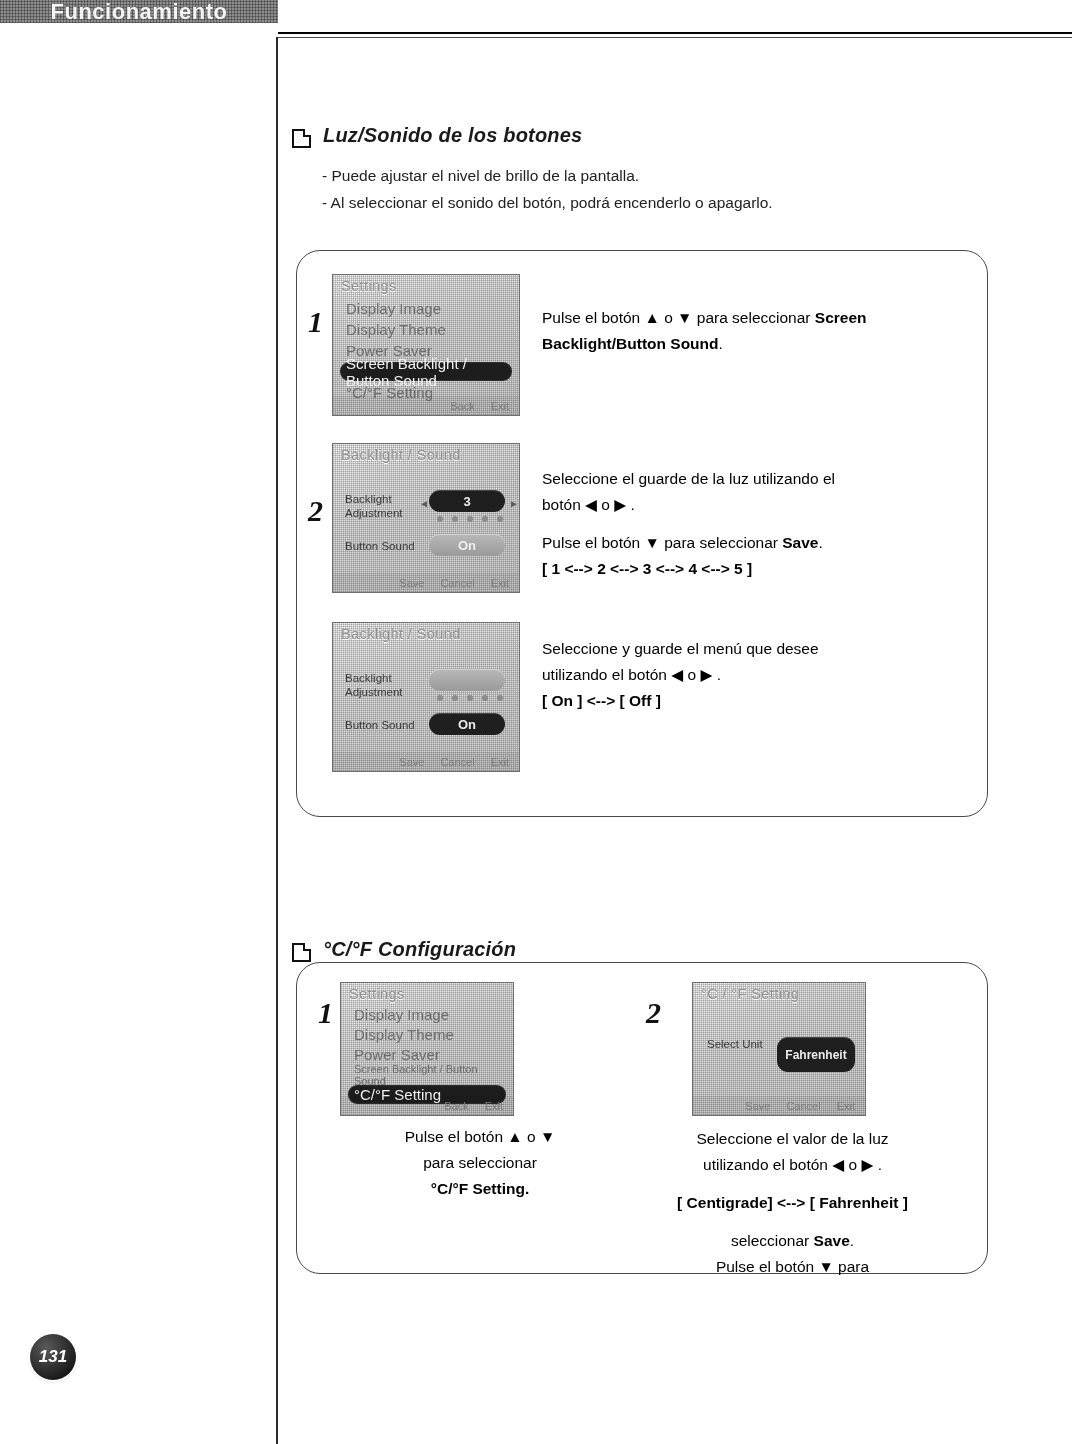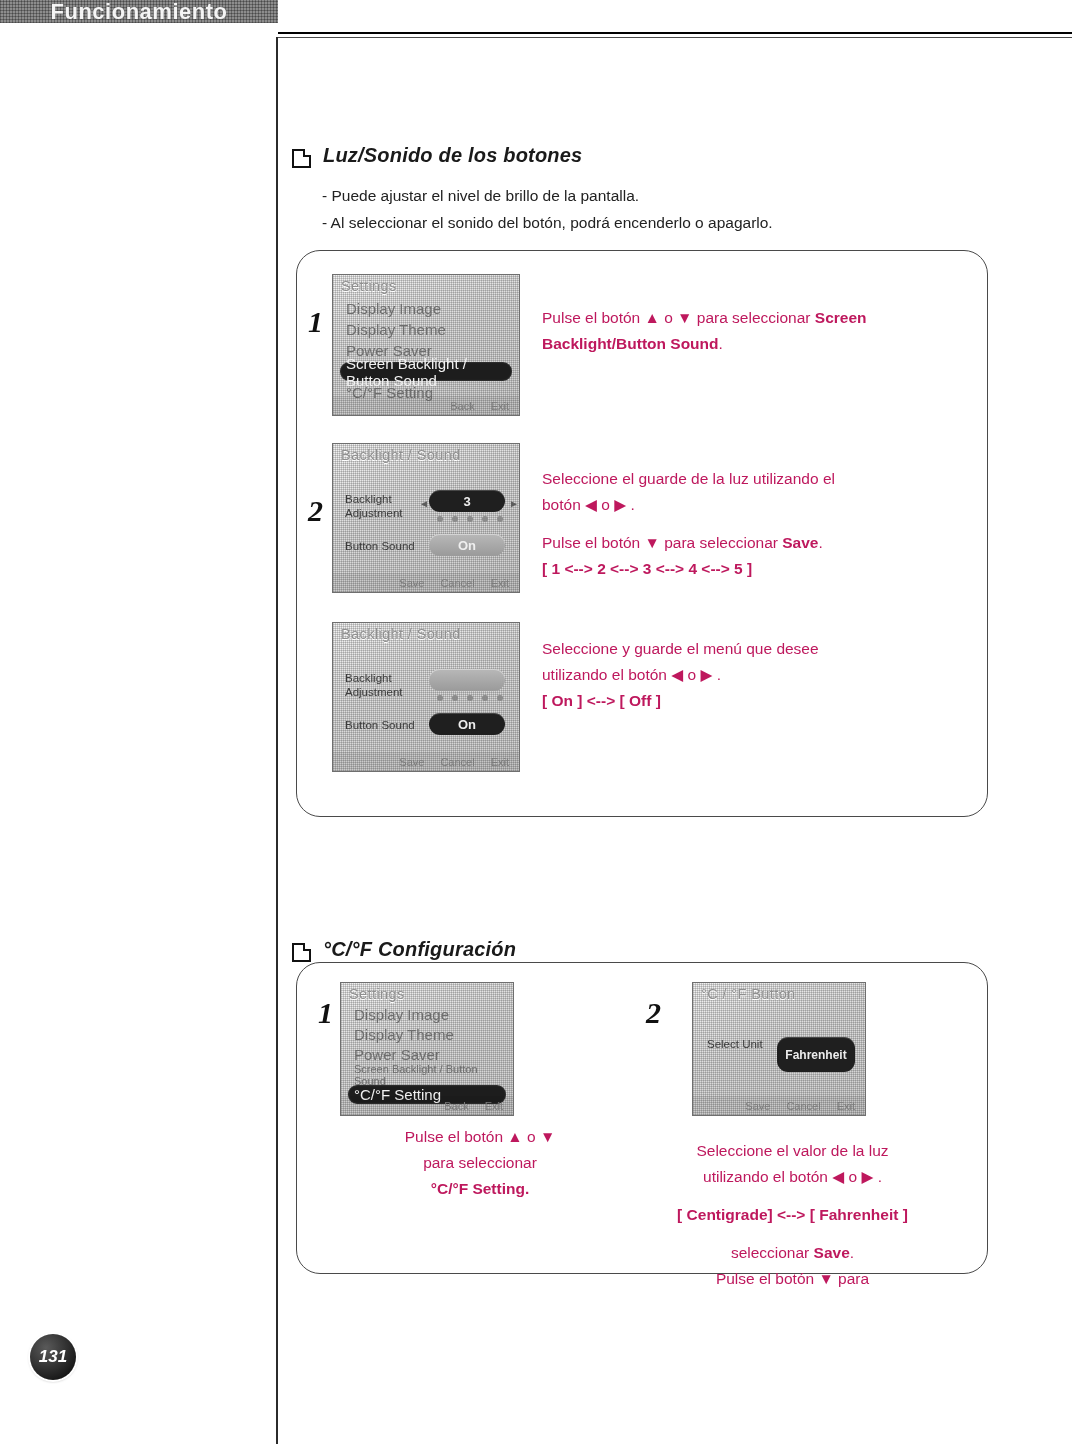--- a/index.html
+++ b/index.html
@@ -113,21 +113,21 @@
   .dots i{width:6px;height:6px;border-radius:50%;background:#8b8b8b;display:block;}
   .arrowL,.arrowR{position:absolute;font-size:10px;color:#5c5c5c;}
 
   
   .stepnum{
     position:absolute;font-size:30px;font-style:italic;font-weight:bold;
     font-family:"Liberation Serif", serif;color:#111;
   }
 
   
-  .instr{position:absolute;font-size:15.5px;line-height:26px;color:#be185d;}
+  .instr{position:absolute;font-size:15.5px;line-height:26px;color:#000000;}
   .instr b{font-weight:bold;}
   .instr .ln{display:block;}
   .gap{height:12px;}
   .center{text-align:center;}
 
   
   .pagebadge{
     position:absolute;left:30px;top:1334px;width:46px;height:46px;border-radius:50%;
     background:radial-gradient(circle at 35% 30%, #5a5a5a 0%, #1d1d1d 70%, #000 100%);
     display:flex;align-items:center;justify-content:center;
@@ -138,21 +138,21 @@
 </head>
 <body>
 
 <div class="header-band">
   <span class="htxt">Funcionamiento</span>
 </div>
 <div class="header-rule"></div>
 <div class="header-rule2"></div>
 <div class="spine"></div>
 
-<div class="section" style="left:292px;top:144px;width:700px;">
+<div class="section" style="left:292px;top:124px;width:700px;">
   <div class="sec-head">
     <span class="sq-icon"></span>
     <span class="sec-title">Luz/Sonido de los botones</span>
   </div>
   <div class="bullets">
     <div>- Puede ajustar el nivel de brillo de la pantalla.</div>
     <div>- Al seleccionar el sonido del botón, podrá encenderlo o apagarlo.</div>
   </div>
 </div>
 
@@ -260,30 +260,30 @@
   </div>
 </div>
 <div class="instr center" style="left:330px;top:1124px;width:300px;">
   <span class="ln">Pulse el botón ▲ o ▼</span>
   <span class="ln">para seleccionar</span>
   <span class="ln"><b>°C/°F Setting.</b></span>
 </div>
 
 <div class="stepnum" style="left:646px;top:996px;">2</div>
 <div class="lcd" style="position:absolute;left:692px;top:982px;width:172px;height:132px;">
-  <div class="lcd-title">°C / °F Button</div>
+  <div class="lcd-title">°C / °F Setting</div>
   <div class="lbl" style="left:14px;top:54px;">Select Unit</div>
   <div class="pill" style="left:84px;top:54px;width:78px;height:35px;font-size:12px;">Fahrenheit</div>
   <div class="footbar">
     <span>Save</span>
     <span>Cancel</span>
     <span>Exit</span>
   </div>
 </div>
-<div class="instr center" style="left:620px;top:1126px;width:345px;margin-top:12px;">
+<div class="instr center" style="left:620px;top:1126px;width:345px;">
   <span class="ln">Seleccione el valor de la luz</span>
   <span class="ln">utilizando el botón ◀ o ▶ .</span>
   <div class="gap"></div>
   <span class="ln"><b>[ Centigrade] &lt;--&gt; [ Fahrenheit ]</b></span>
   <div class="gap"></div>
   <span class="ln"><span>seleccionar </span><b>Save</b><span>.</span></span>
   <span class="ln">Pulse el botón ▼ para</span>
 </div>
 
 <div class="pagebadge">131</div>

